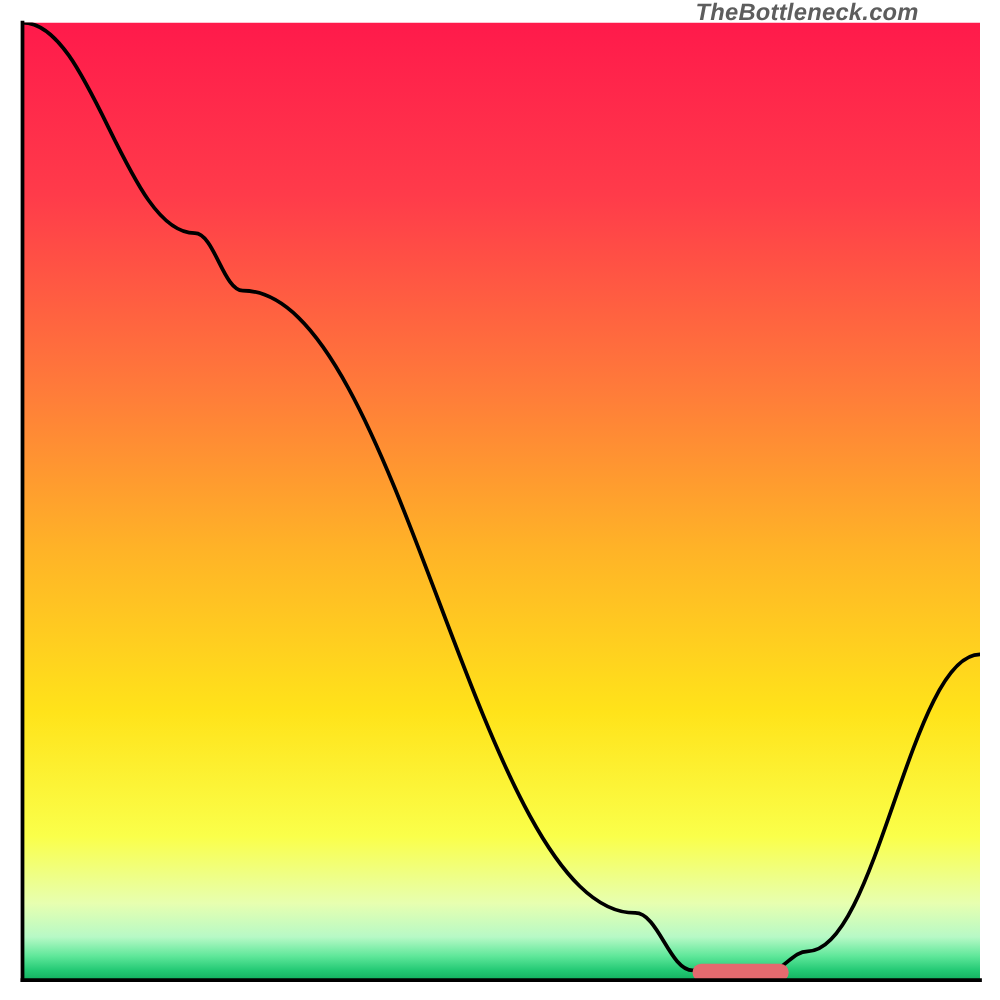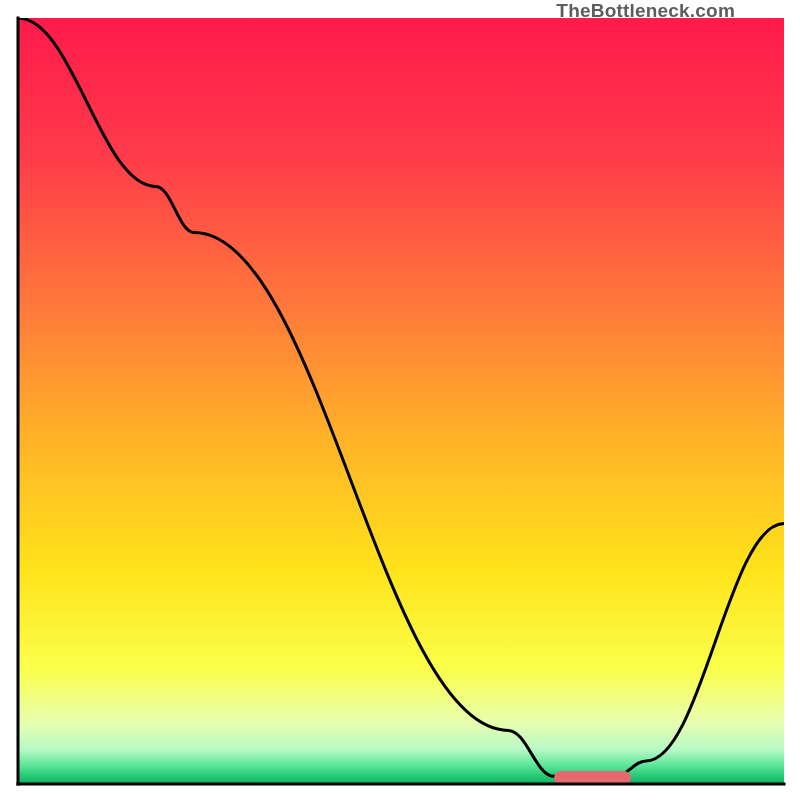--- a/index.html
+++ b/index.html
@@ -7,20 +7,21 @@
     padding: 0;
     width: 800px;
     height: 800px;
     background: #ffffff;
     overflow: hidden;
   }
   .stage {
     position: relative;
     width: 749px;
     height: 800px;
+    font-style: italic;
   }
   .plot-area {
     position: absolute;
     left: 18px;
     top: 18px;
     width: 766px;
     height: 766px;
     box-sizing: border-box;
   }
   .gradient-bg {

